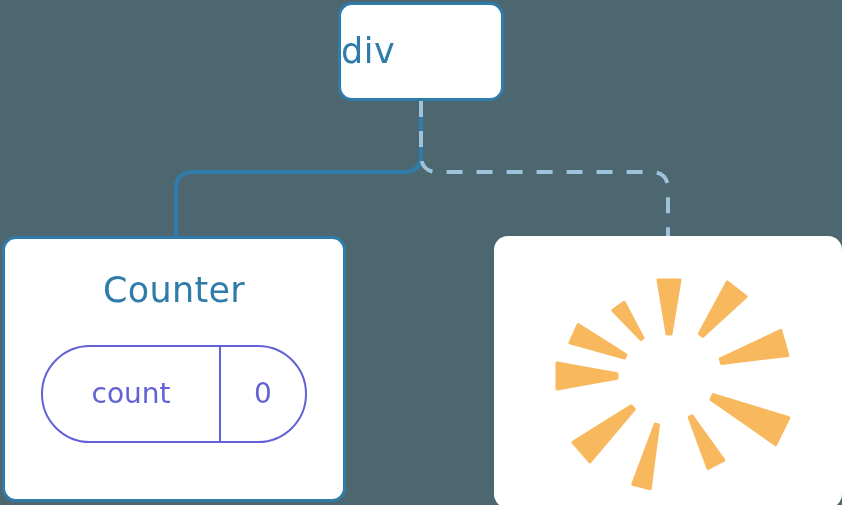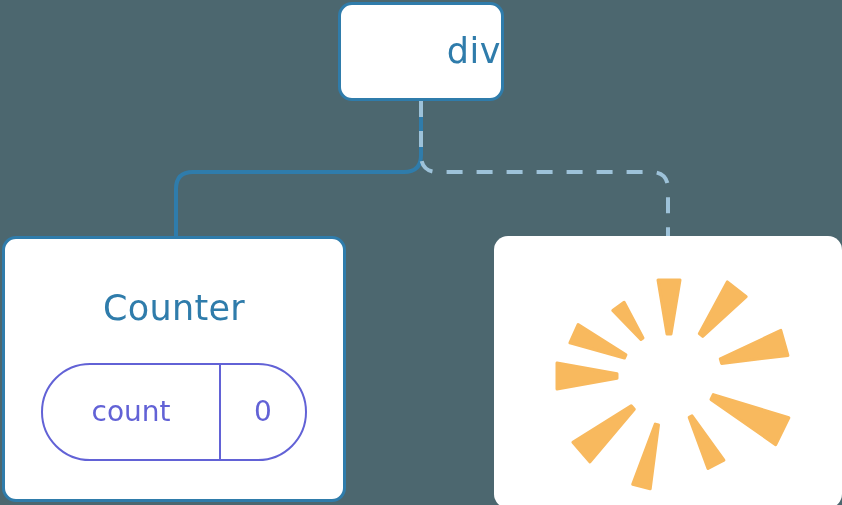--- a/index.html
+++ b/index.html
@@ -29,21 +29,21 @@
   }
   #node-div {
     left: 338px;
     top: 2px;
     width: 166px;
     height: 99px;
     border: 3px solid #2f7cab;
     border-radius: 14px;
     display: flex;
     align-items: center;
-    justify-content: flex-end;
+    justify-content: flex-start;
   }
   #node-div .node-title {
     color: #2f7cab;
     font-size: 35px;
     line-height: 1;
     letter-spacing: 0.5px;
   }
   #node-counter {
     left: 2px;
     top: 236px;
@@ -52,21 +52,21 @@
     border: 3px solid #2f7cab;
     border-radius: 14px;
     display: flex;
     flex-direction: column;
     align-items: center;
   }
   #node-counter .node-title {
     color: #2f7cab;
     font-size: 35px;
     line-height: 1;
-    margin-top: 52px;
+    margin-top: 34px;
     letter-spacing: 0.3px;
   }
   .state-pill {
     margin-top: 37px;
     width: 266px;
     height: 98px;
     border: 2px solid #6262d6;
     border-radius: 49px;
     box-sizing: border-box;
     display: flex;

